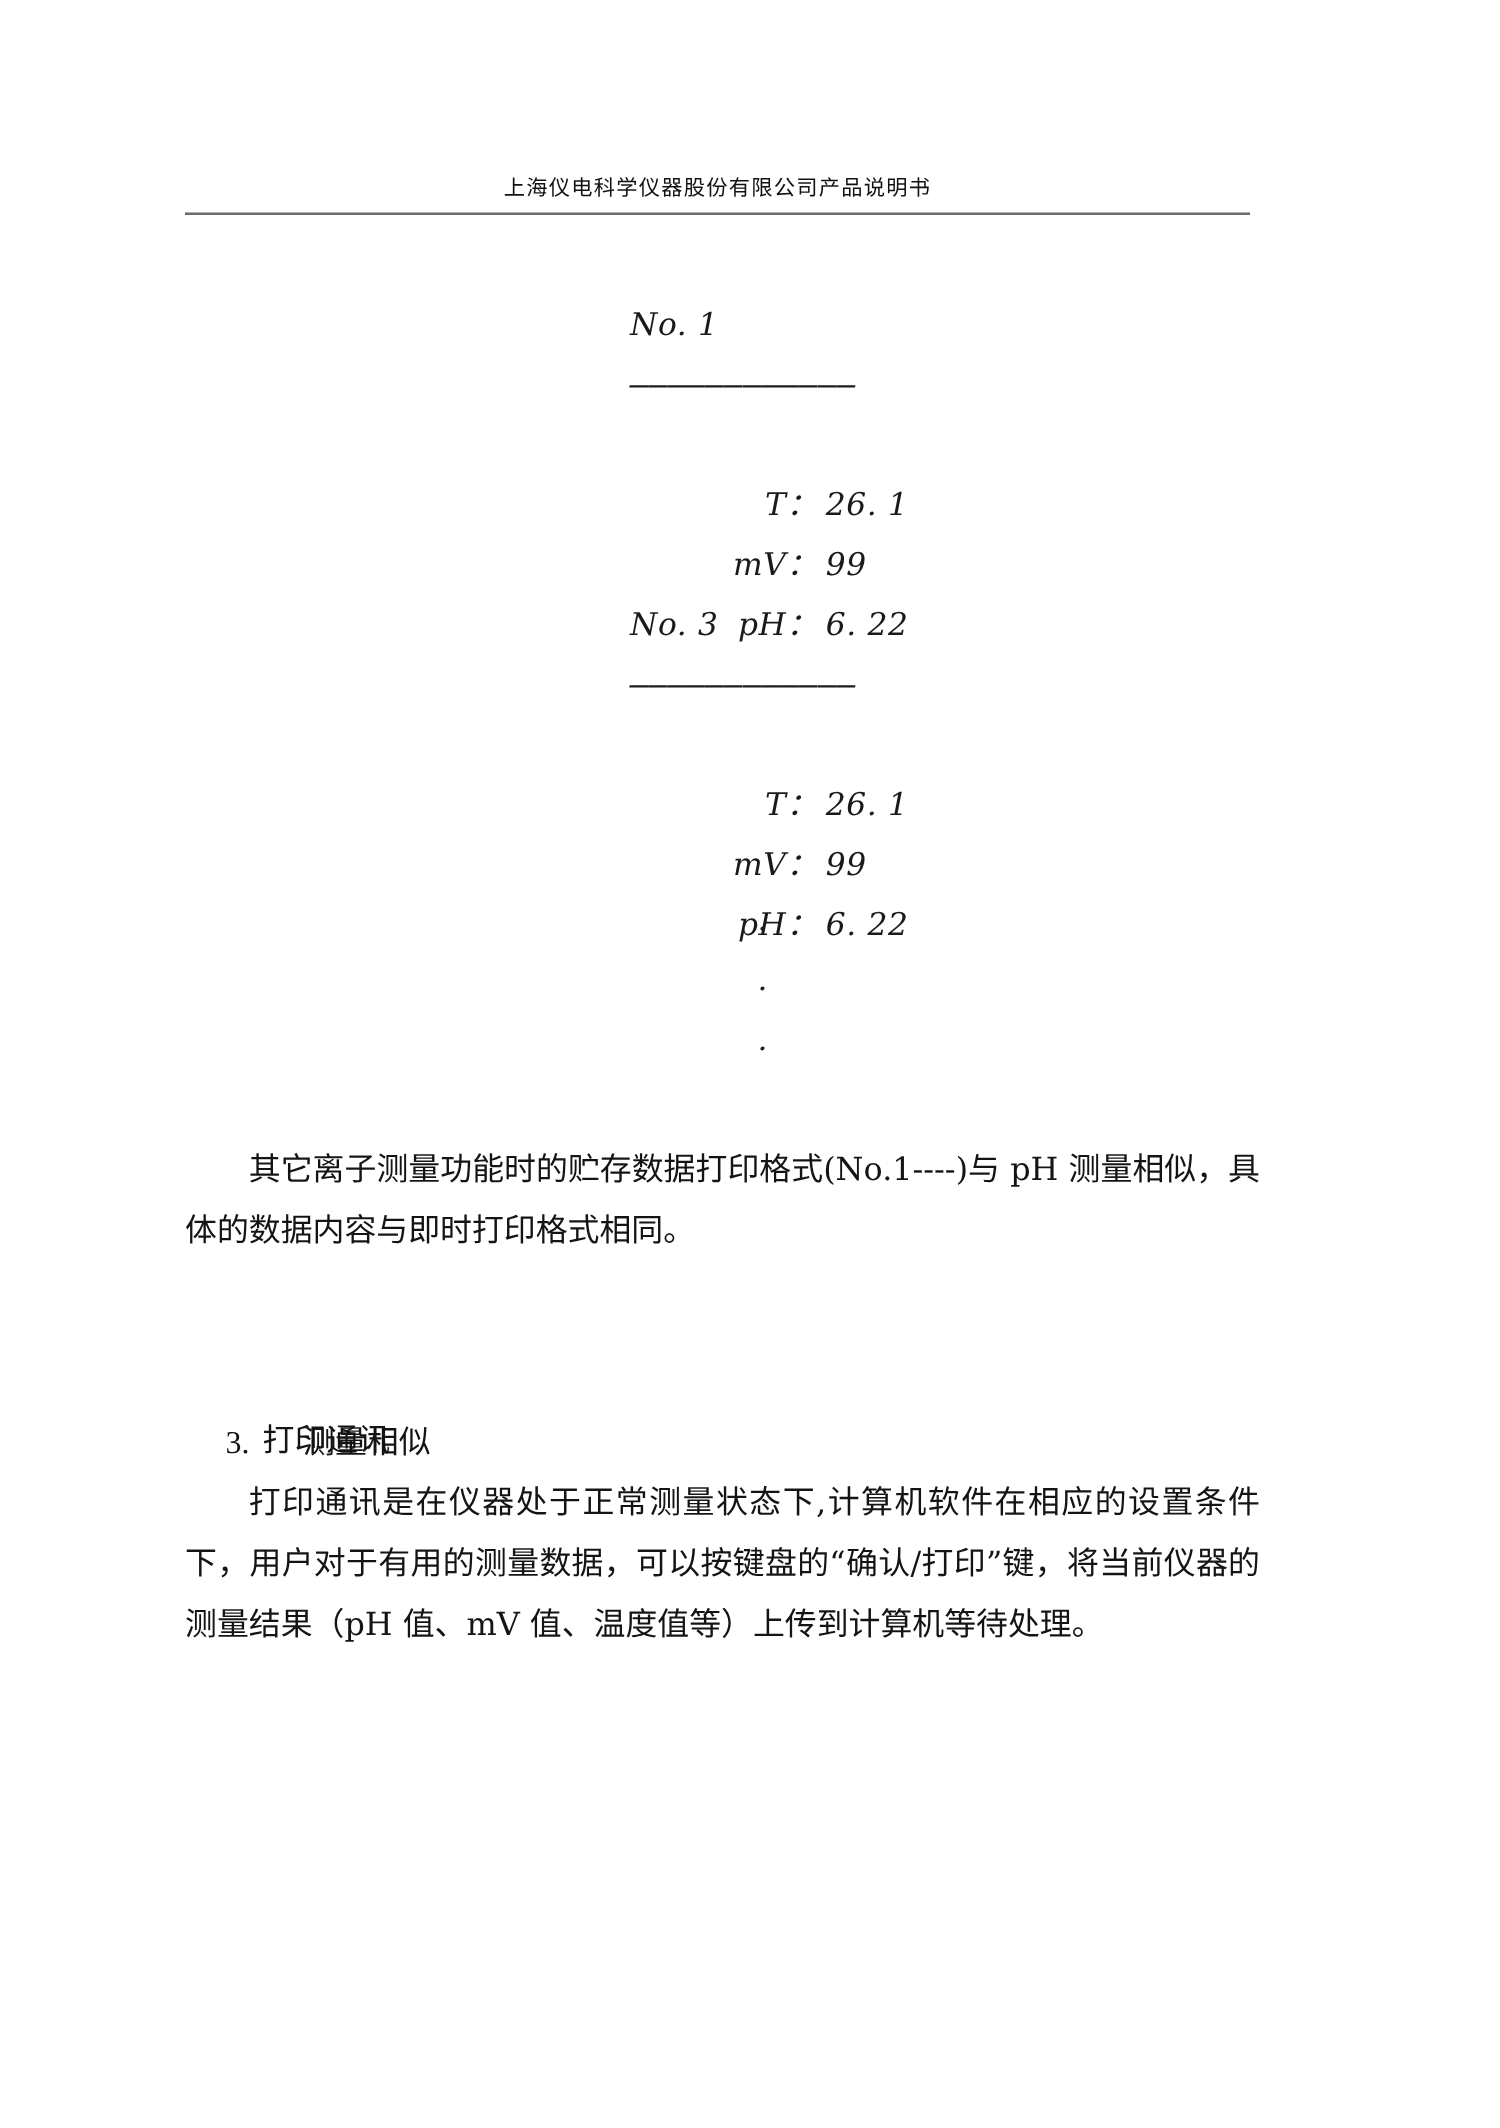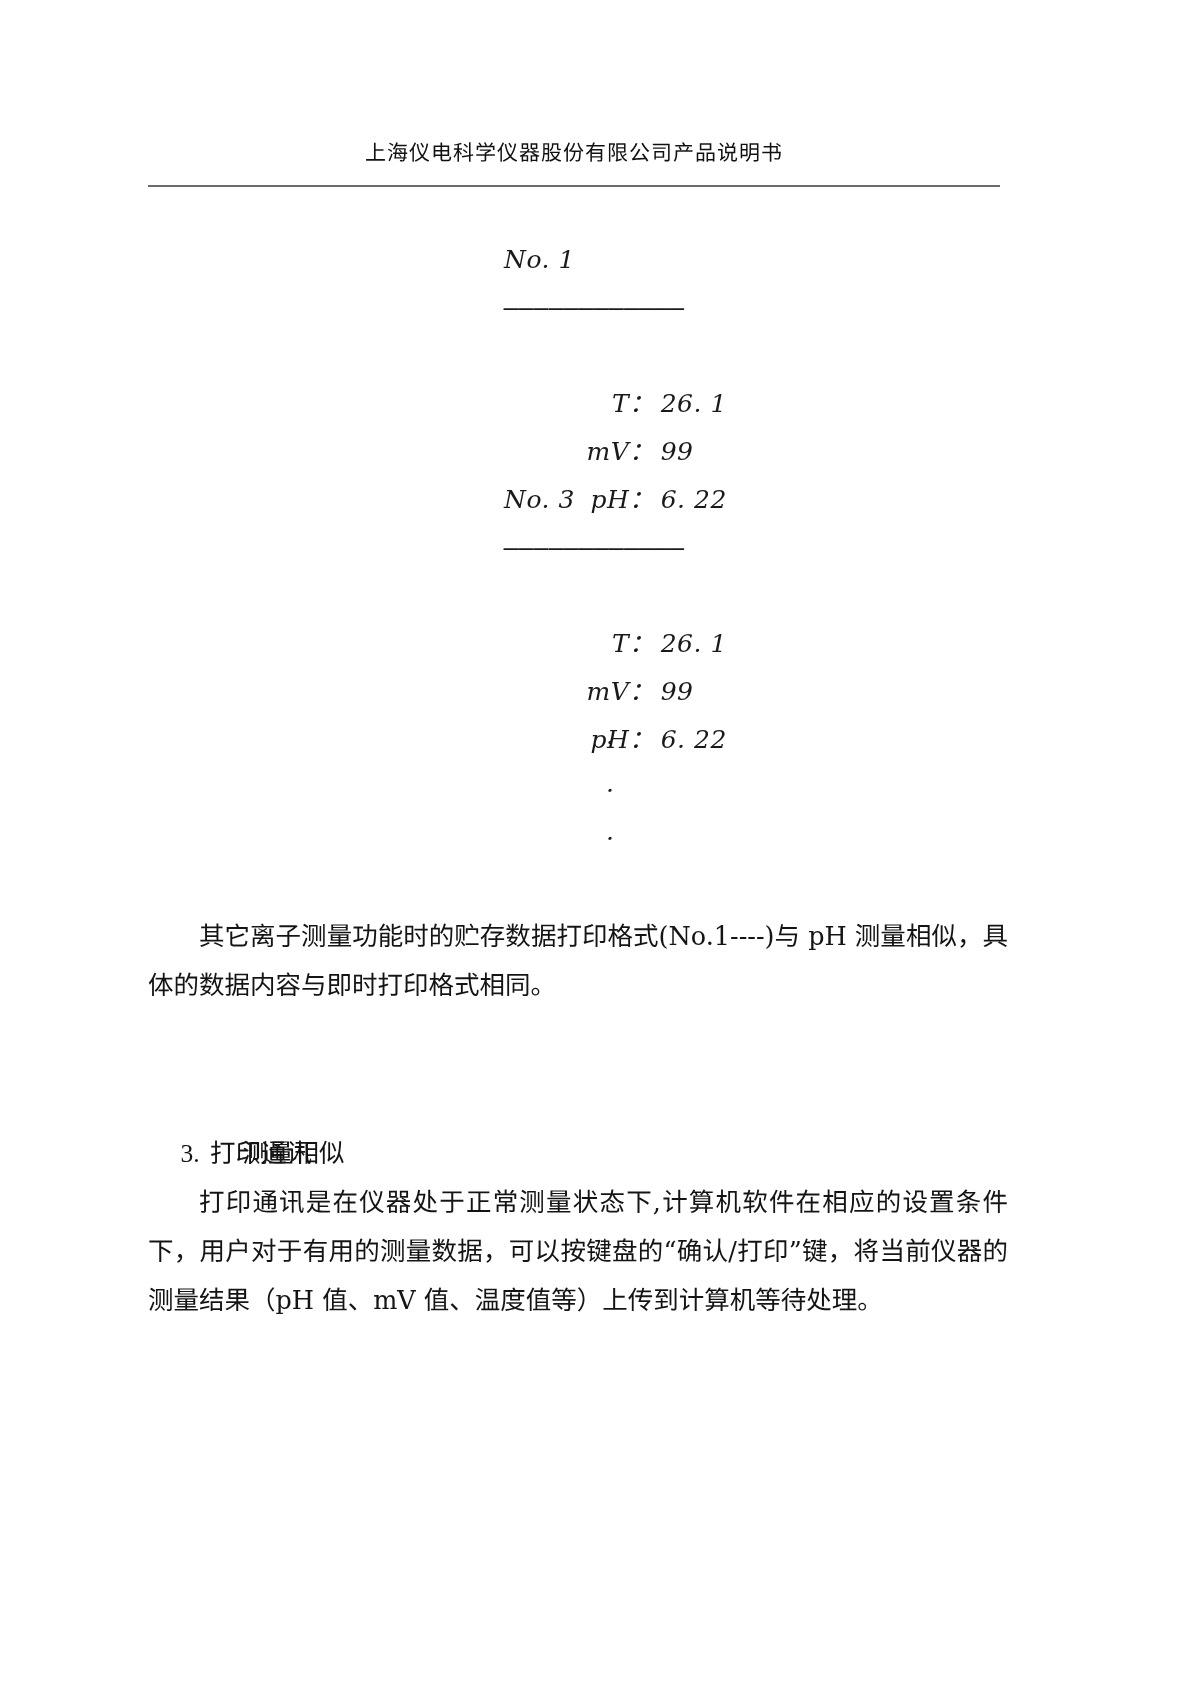--- a/index.html
+++ b/index.html
@@ -25,26 +25,26 @@
 
   
   .header-area {
     position: absolute;
     left: 148px;
     top: 140px;
     width: 852px;
   }
   .header-title {
     font-family: "DejaVu Serif", "Liberation Serif", serif;
-    font-size: 21px;
+    font-size: 17px;
     letter-spacing: 1px;
     text-align: center;
     color: #111111;
     line-height: 1.3;
-    padding-bottom: 18px;
+    padding-bottom: 8px;
     white-space: nowrap;
   }
   .header-rule {
     border: 0;
     border-top: 2px solid #6b6b6b;
     margin: 0;
     width: 100%;
   }
 
   

